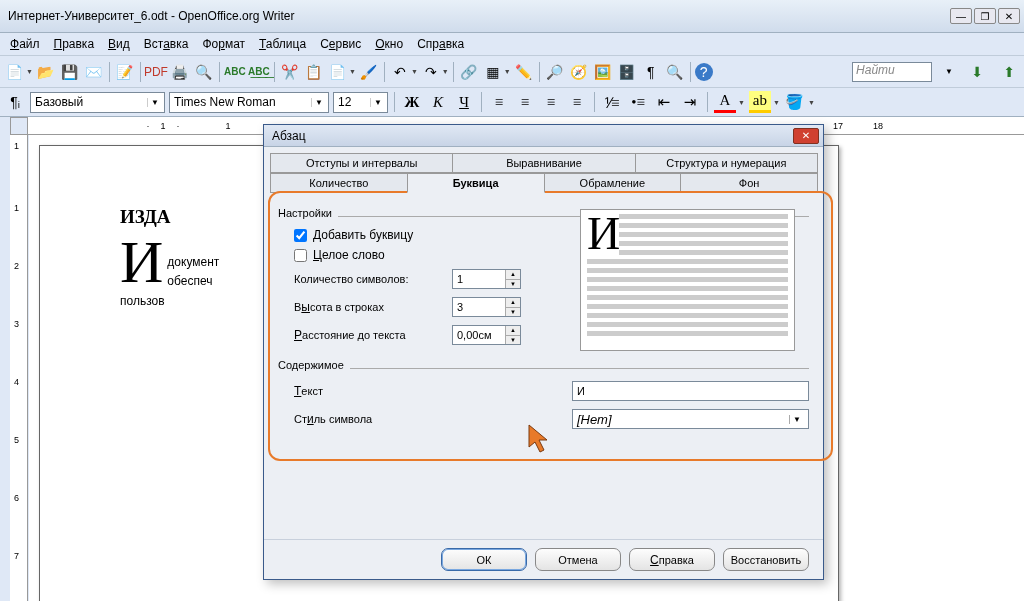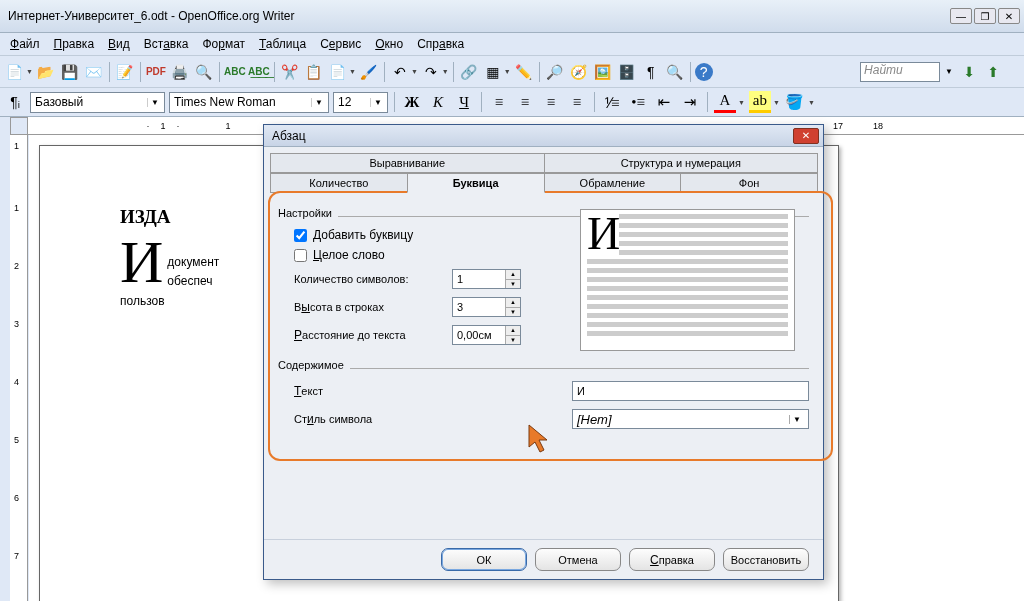--- a/index.html
+++ b/index.html
@@ -31,21 +31,21 @@
 .vruler { position: absolute; top: 18px; left: 10px; width: 18px; bottom: 0; background: #fff; border-right: 1px solid #999; }
 .vruler .num { position: absolute; left: 4px; font-size: 9px; }
 .ruler-corner { position: absolute; top: 0; left: 10px; width: 18px; height: 18px; background: #dfe8f6; border: 1px solid #999; }
 
 .page-area { position: absolute; top: 18px; left: 29px; right: 0; bottom: 0; background: #ffffff; overflow: hidden; }
 .page { position: absolute; left: 10px; top: 10px; width: 800px; background: #fff; border: 1px solid #666; box-shadow: 2px 2px 4px rgba(0,0,0,0.3); padding: 60px 80px; min-height: 800px; }
 .page h1 { font-family: 'Times New Roman', serif; font-size: 19px; font-weight: bold; margin-bottom: 4px; }
 .page .body { font-family: 'Times New Roman', serif; font-size: 15px; line-height: 1.3; }
 .page .dropcap { float: left; font-family: 'Times New Roman', serif; font-size: 60px; line-height: 0.8; font-weight: normal; padding-right: 4px; padding-top: 6px; }
 
-.search-box { display: flex; align-items: center; gap: 2px; margin-left: auto; margin-right: 16px; }
+.search-box { display: flex; align-items: center; gap: 10px; margin-left: auto; margin-right: 0; }
 .search-input { width: 80px; height: 20px; border: 1px solid #7a8a9a; padding: 0 3px; background: #fff; color: #888; font-style: italic; }
 
 
 .dialog { position: absolute; left: 263px; top: 124px; width: 561px; height: 456px; background: #eceff4; border: 1px solid #3a5a8a; box-shadow: 4px 4px 10px rgba(0,0,0,0.25); display: flex; flex-direction: column; }
 .dlg-title { height: 22px; background: linear-gradient(#e0e8f4, #c8d4e6); display: flex; align-items: center; padding: 0 4px; border-bottom: 1px solid #a0b0c0; }
 .dlg-title span { flex: 1; padding-left: 4px; font-size: 12px; }
 .dlg-close { width: 26px; height: 16px; background: #d04030; border: 1px solid #803020; border-radius: 2px; color: #fff; display: flex; align-items: center; justify-content: center; font-size: 10px; cursor: default; }
 .dlg-tabs { padding: 6px 6px 0 6px; }
 .tab-row { display: flex; }
 .tab { flex: 1; height: 20px; border: 1px solid #999; background: #e4e8ee; display: flex; align-items: center; justify-content: center; font-size: 11px; cursor: default; margin-right: -1px; }
@@ -109,21 +109,21 @@
 
 <div class="toolbar">
   <div class="tb-icon">📄</div>
     <span class="tb-dropdown-arrow">▼</span>
   <div class="tb-icon">📂</div>
   <div class="tb-icon">💾</div>
   <div class="tb-icon">✉️</div>
   <div class="tb-sep"></div>
   <div class="tb-icon">📝</div>
   <div class="tb-sep"></div>
-  <div class="tb-icon" style="color:#c0392b;font-size:10px;font-weight:bold">PDF</div>
+  <div class="tb-icon" style="color:#c0392b;font-size:12px;font-weight:normal">PDF</div>
   <div class="tb-icon">🖨️</div>
   <div class="tb-icon">🔍</div>
   <div class="tb-sep"></div>
   <div class="tb-icon" style="color:#2a7a2a;font-size:10px;font-weight:bold">ABC</div>
   <div class="tb-icon" style="color:#2a7a2a;font-size:10px;font-weight:bold">A͟B͟C͟</div>
   <div class="tb-sep"></div>
   <div class="tb-icon">✂️</div>
   <div class="tb-icon">📋</div>
   <div class="tb-icon">📄</div>
     <span class="tb-dropdown-arrow">▼</span>
@@ -233,20 +233,21 @@
   </div>
 </div>
 
 <div class="dialog">
   <div class="dlg-title">
     <span>Абзац</span>
     <div class="dlg-close">✕</div>
   </div>
   <div class="dlg-tabs">
     <div class="tab-row">
+      <div class="tab">Отступы и интервалы</div>
       <div class="tab">Выравнивание</div>
       <div class="tab">Структура и нумерация</div>
     </div>
     <div class="tab-row">
       <div class="tab">Количество</div>
       <div class="tab active" style="font-weight:bold">Буквица</div>
       <div class="tab">Обрамление</div>
       <div class="tab">Фон</div>
     </div>
   </div>

